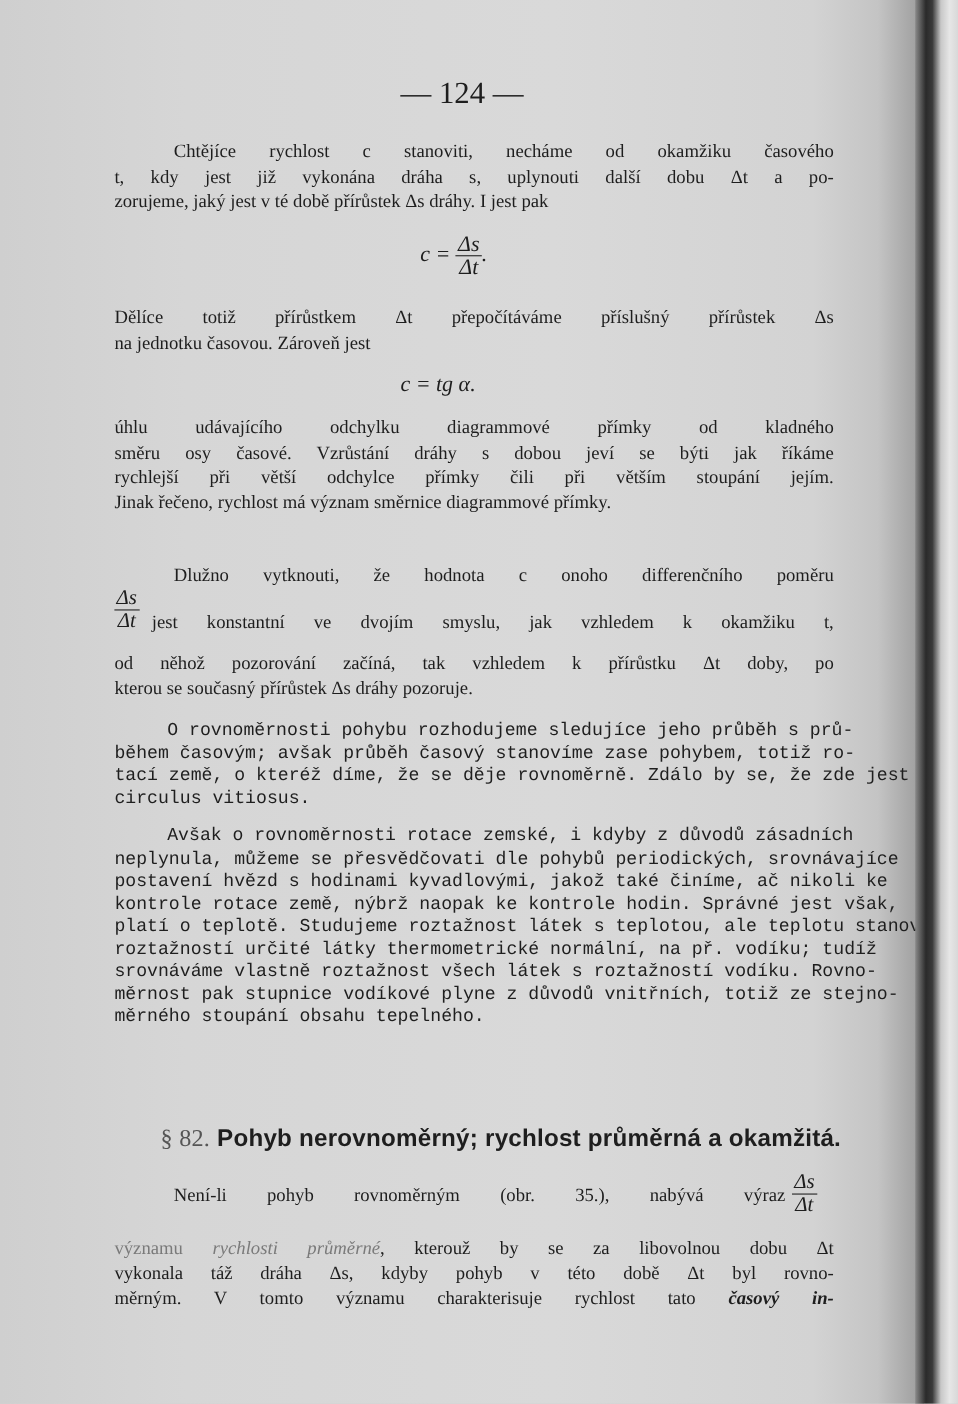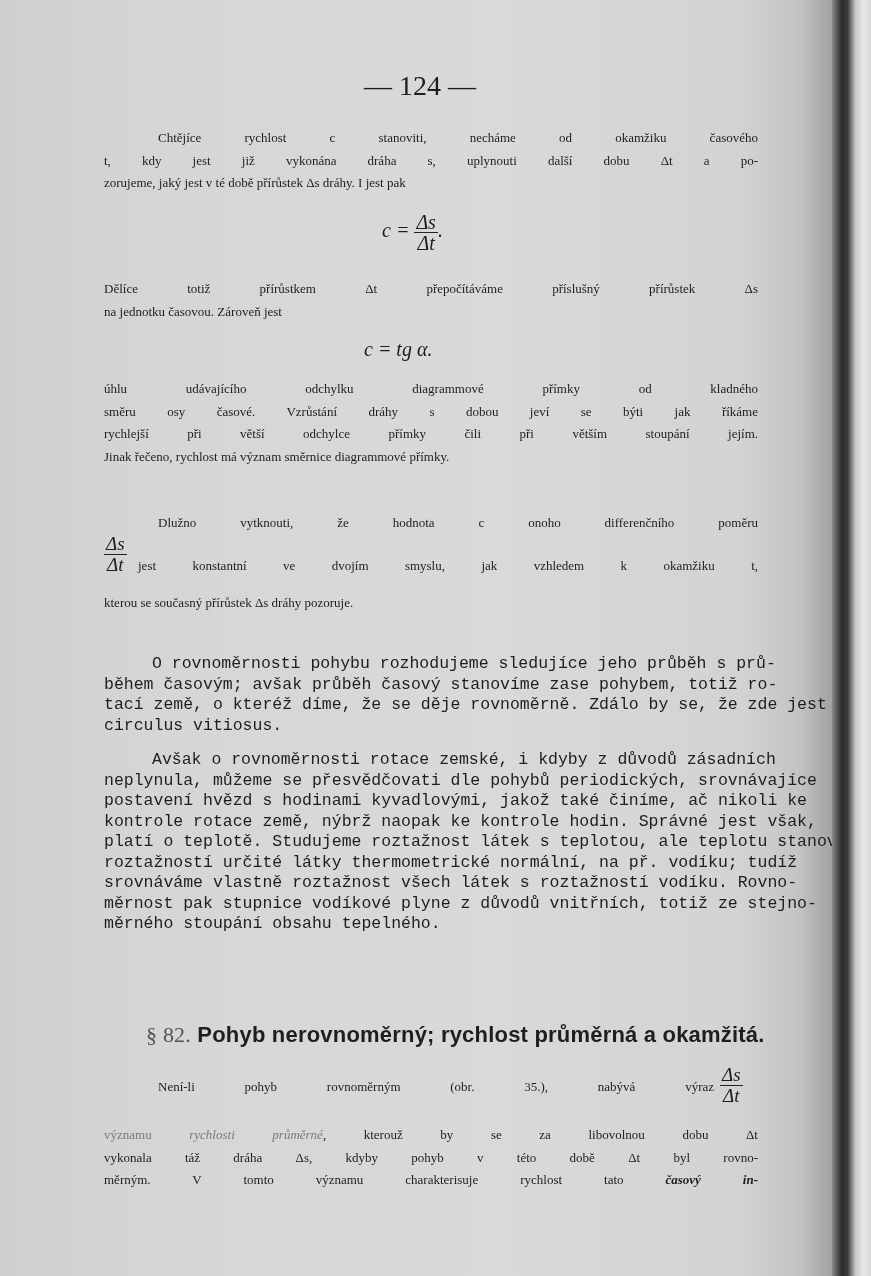--- a/index.html
+++ b/index.html
@@ -12,21 +12,21 @@
   .page {
     position: absolute; left: 0; top: 0; width: 840px; height: 1276px;
     background: linear-gradient(90deg, #cfcfcf 0%, #d6d6d6 20%, #d9d9d9 60%, #d3d3d3 88%, #c4c4c4 95%, #9a9a9a 100%);
   }
   .binding {
     position: absolute; left: 832px; top: 0; width: 39px; height: 1276px;
     background: linear-gradient(90deg, #8a8a8a 0%, #2a2a2a 25%, #3a3a3a 40%, #c8c8c8 60%, #e6e6e6 80%, #d8d8d8 100%);
   }
   .abs { position: absolute; white-space: nowrap; }
   .pagenum { top: 70px; left: 0; width: 840px; text-align: center; font-size: 28px; }
-  .para { position: absolute; left: 104px; width: 654px; font-size: 13px; line-height: 22.5px; text-align: justify; }
+  .para { position: absolute; left: 104px; width: 654px; font-size: 17px; line-height: 22.5px; text-align: justify; }
   .para .line { display: block; height: 22.5px; text-align-last: justify; white-space: nowrap; }
   .para .line.last { text-align-last: left; }
   .indent { padding-left: 54px; }
   .small { font-size: 16.5px; line-height: 20.5px; font-family: Liberation Mono, monospace; }
   .small .line { height: 20.5px; }
   .eq { position: absolute; font-size: 20px; font-style: italic; }
   .frac { display: inline-block; vertical-align: middle; text-align: center; font-style: italic; }
   .frac .num { display: block; border-bottom: 1.5px solid #222; padding: 0 2px; line-height: 20px; }
   .frac .den { display: block; line-height: 20px; }
   .heading { position: absolute; left: 146px; top: 1022px; font-size: 22px; font-family: "Liberation Sans", "DejaVu Sans", sans-serif; font-weight: bold; letter-spacing: 0.2px; }
@@ -75,20 +75,21 @@
   <div class="abs" style="left:104px; top:534px; font-size:19px;">
     <span class="frac">
       <span class="num">Δs</span>
       <span class="den">Δt</span>
     </span>
   </div>
   <div class="para" style="left:138px; width:620px; top:555px;">
     <span class="line">jest konstantní ve dvojím smyslu, jak vzhledem k okamžiku t,</span>
   </div>
   <div class="para" style="top:592px;">
+    <span class="line">od něhož pozorování začíná, tak vzhledem k přírůstku Δt doby, po</span>
     <span class="line last">kterou se současný přírůstek Δs dráhy pozoruje.</span>
   </div>
 
   <div class="para small" style="top:654px;">
     <span class="line indent" style="padding-left:48px;">O rovnoměrnosti pohybu rozhodujeme sledujíce jeho průběh s prů-</span>
     <span class="line">během časovým; avšak průběh časový stanovíme zase pohybem, totiž ro-</span>
     <span class="line">tací země, o kteréž díme, že se děje rovnoměrně. Zdálo by se, že zde jest</span>
     <span class="line last">circulus vitiosus.</span>
   </div>
 

